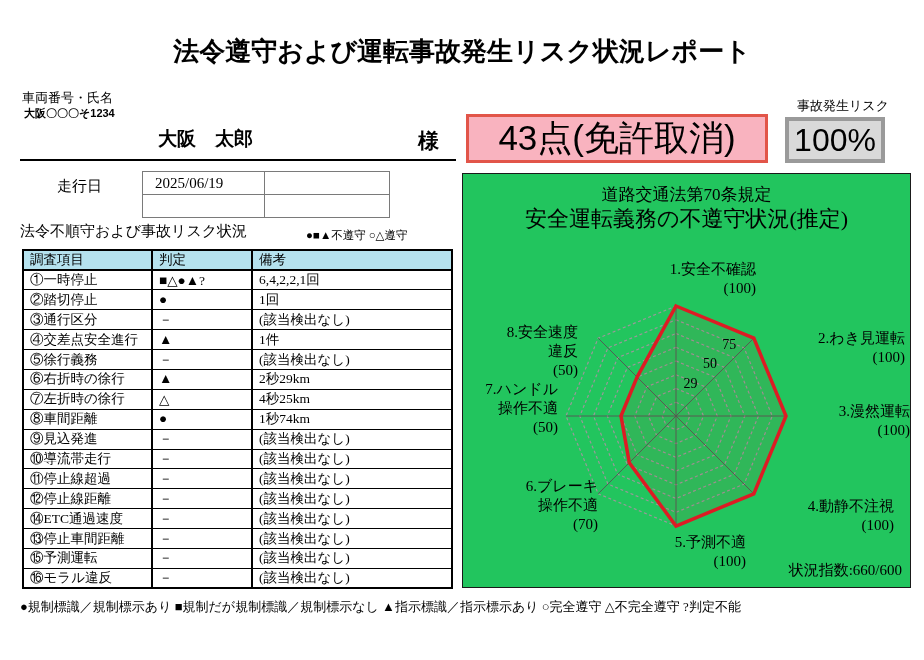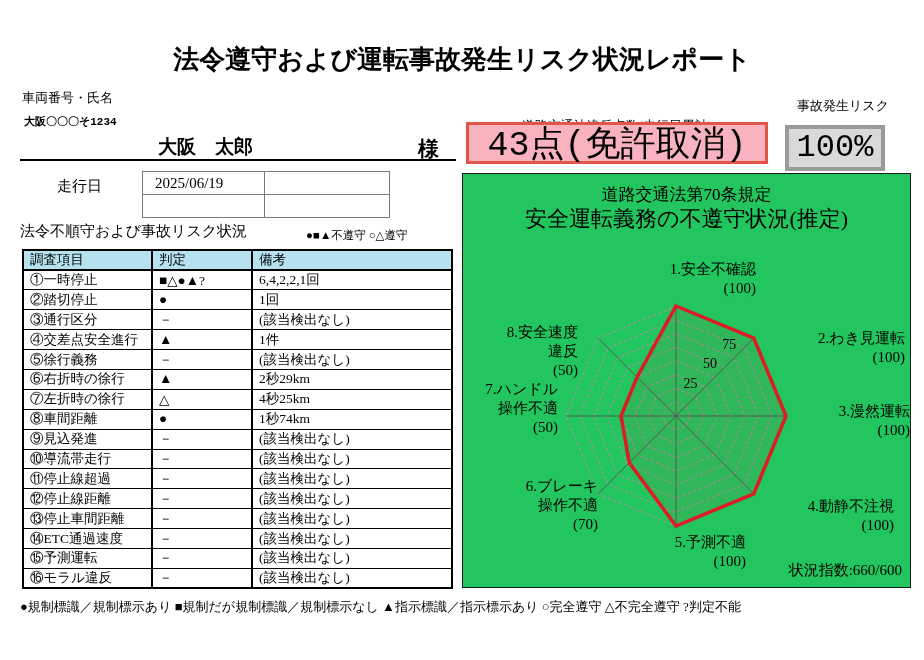--- a/index.html
+++ b/index.html
@@ -5,21 +5,21 @@
   :root{
     --alert_bg:#f9b3bf; --alert_border:#e25549;
     --risk_bg:#d9d9d9; --risk_border:#9a9a9a;
     --table_header_bg:#b5e2ee;
     --radar_stroke:#dd1c24;
   }
   *{margin:0;padding:0;box-sizing:border-box;}
   body{background:#fff;}
   .page{position:relative;width:924px;height:660px;background:#fff;overflow:hidden;
         font-family:"Liberation Serif","DejaVu Serif",serif;color:#000;}
-  .sans{font-family:Liberation Mono, monospace;margin-top:8px;}
+  .sans{font-family:Liberation Sans, sans-serif;}
   .abs{position:absolute;}
 
   .report-title{top:34px;left:0;width:924px;text-align:center;font-size:26px;font-weight:bold;}
 
   .vehicle-label{top:89px;left:22px;font-size:13px;}
   .plate-number{top:106px;left:24px;font-size:11px;font-weight:bold;}
   .driver-name{top:126px;left:158px;font-size:19px;font-weight:bold;}
   .honorific{top:127px;left:418px;font-size:21px;font-weight:bold;}
   .name-underline{top:159px;left:20px;width:436px;height:2px;background:#000;}
 
@@ -37,21 +37,21 @@
   .risk-table th{background:var(--table_header_bg);}
   .risk-table .c0{width:129px;}
   .risk-table .c1{width:100px;border-left:2px solid #000;}
   .risk-table .c2{width:200px;border-left:2px solid #000;}
   .risk-table{border:2px solid #000;}
   .risk-table thead th{border-bottom:2px solid #000;}
 
   .footer-legend{top:598px;left:20px;font-size:13px;white-space:nowrap;}
 
   .points-label{top:97px;left:466px;width:302px;text-align:center;font-size:13px;margin-top:20px;}
-  .points-box{top:114px;left:466px;width:302px;height:42px;background:var(--alert_bg);
+  .points-box{top:114px;left:466px;width:302px;height:49px;background:var(--alert_bg);
       border:3px solid var(--alert_border);text-align:center;font-size:35px;line-height:42px;}
   .risk-label{top:97px;left:785px;width:116px;text-align:center;font-size:13px;}
   .risk-box{top:117px;left:785px;width:100px;height:46px;background:var(--risk_bg);
       border:4px solid var(--risk_border);text-align:center;font-size:32px;line-height:38px;}
 
   .radar-panel{top:173px;left:462px;width:449px;height:415px;border:1.5px solid #1a1a1a;background:#22c55e;}
   .panel-title1{top:9px;left:0;width:100%;text-align:center;font-size:17px;}
   .panel-title2{top:30px;left:0;width:100%;text-align:center;font-size:22px;}
   .radar-svg{top:0;left:0;}
   .axis-label{font-size:15px;line-height:19px;text-align:right;}
@@ -151,26 +151,26 @@
           <td class="c0">⑪停止線超過</td>
           <td class="c1">－</td>
           <td class="c2">(該当検出なし)</td>
         </tr>
         <tr>
           <td class="c0">⑫停止線距離</td>
           <td class="c1">－</td>
           <td class="c2">(該当検出なし)</td>
         </tr>
         <tr>
+          <td class="c0">⑭ETC通過速度</td>
+          <td class="c1">－</td>
+          <td class="c2">(該当検出なし)</td>
+        </tr>
+        <tr>
           <td class="c0">⑬停止車間距離</td>
-          <td class="c1">－</td>
-          <td class="c2">(該当検出なし)</td>
-        </tr>
-        <tr>
-          <td class="c0">⑭ETC通過速度</td>
           <td class="c1">－</td>
           <td class="c2">(該当検出なし)</td>
         </tr>
         <tr>
           <td class="c0">⑮予測運転</td>
           <td class="c1">－</td>
           <td class="c2">(該当検出なし)</td>
         </tr>
         <tr>
           <td class="c0">⑯モラル違反</td>
@@ -236,18 +236,18 @@
         <div>操作不適</div>
         <div>(50)</div>
       </div>
     <div class="abs axis-label" style="left:20px;top:149px;width:95px;">
         <div>8.安全速度</div>
         <div>違反</div>
         <div>(50)</div>
       </div>
 
     <div class="abs index-label">状況指数:660/600</div>
-  <div class="abs ring-label" style="left: 208.445px; top: 201.555px;">25</div>
+  <div class="abs ring-label" style="left: 208.445px; top: 201.555px;">29</div>
       <div class="abs ring-label" style="left: 227.891px; top: 182.109px;">50</div>
       <div class="abs ring-label" style="left: 247.336px; top: 162.664px;">75</div>
     </div>
 
 </div>
 
 </body></html>

